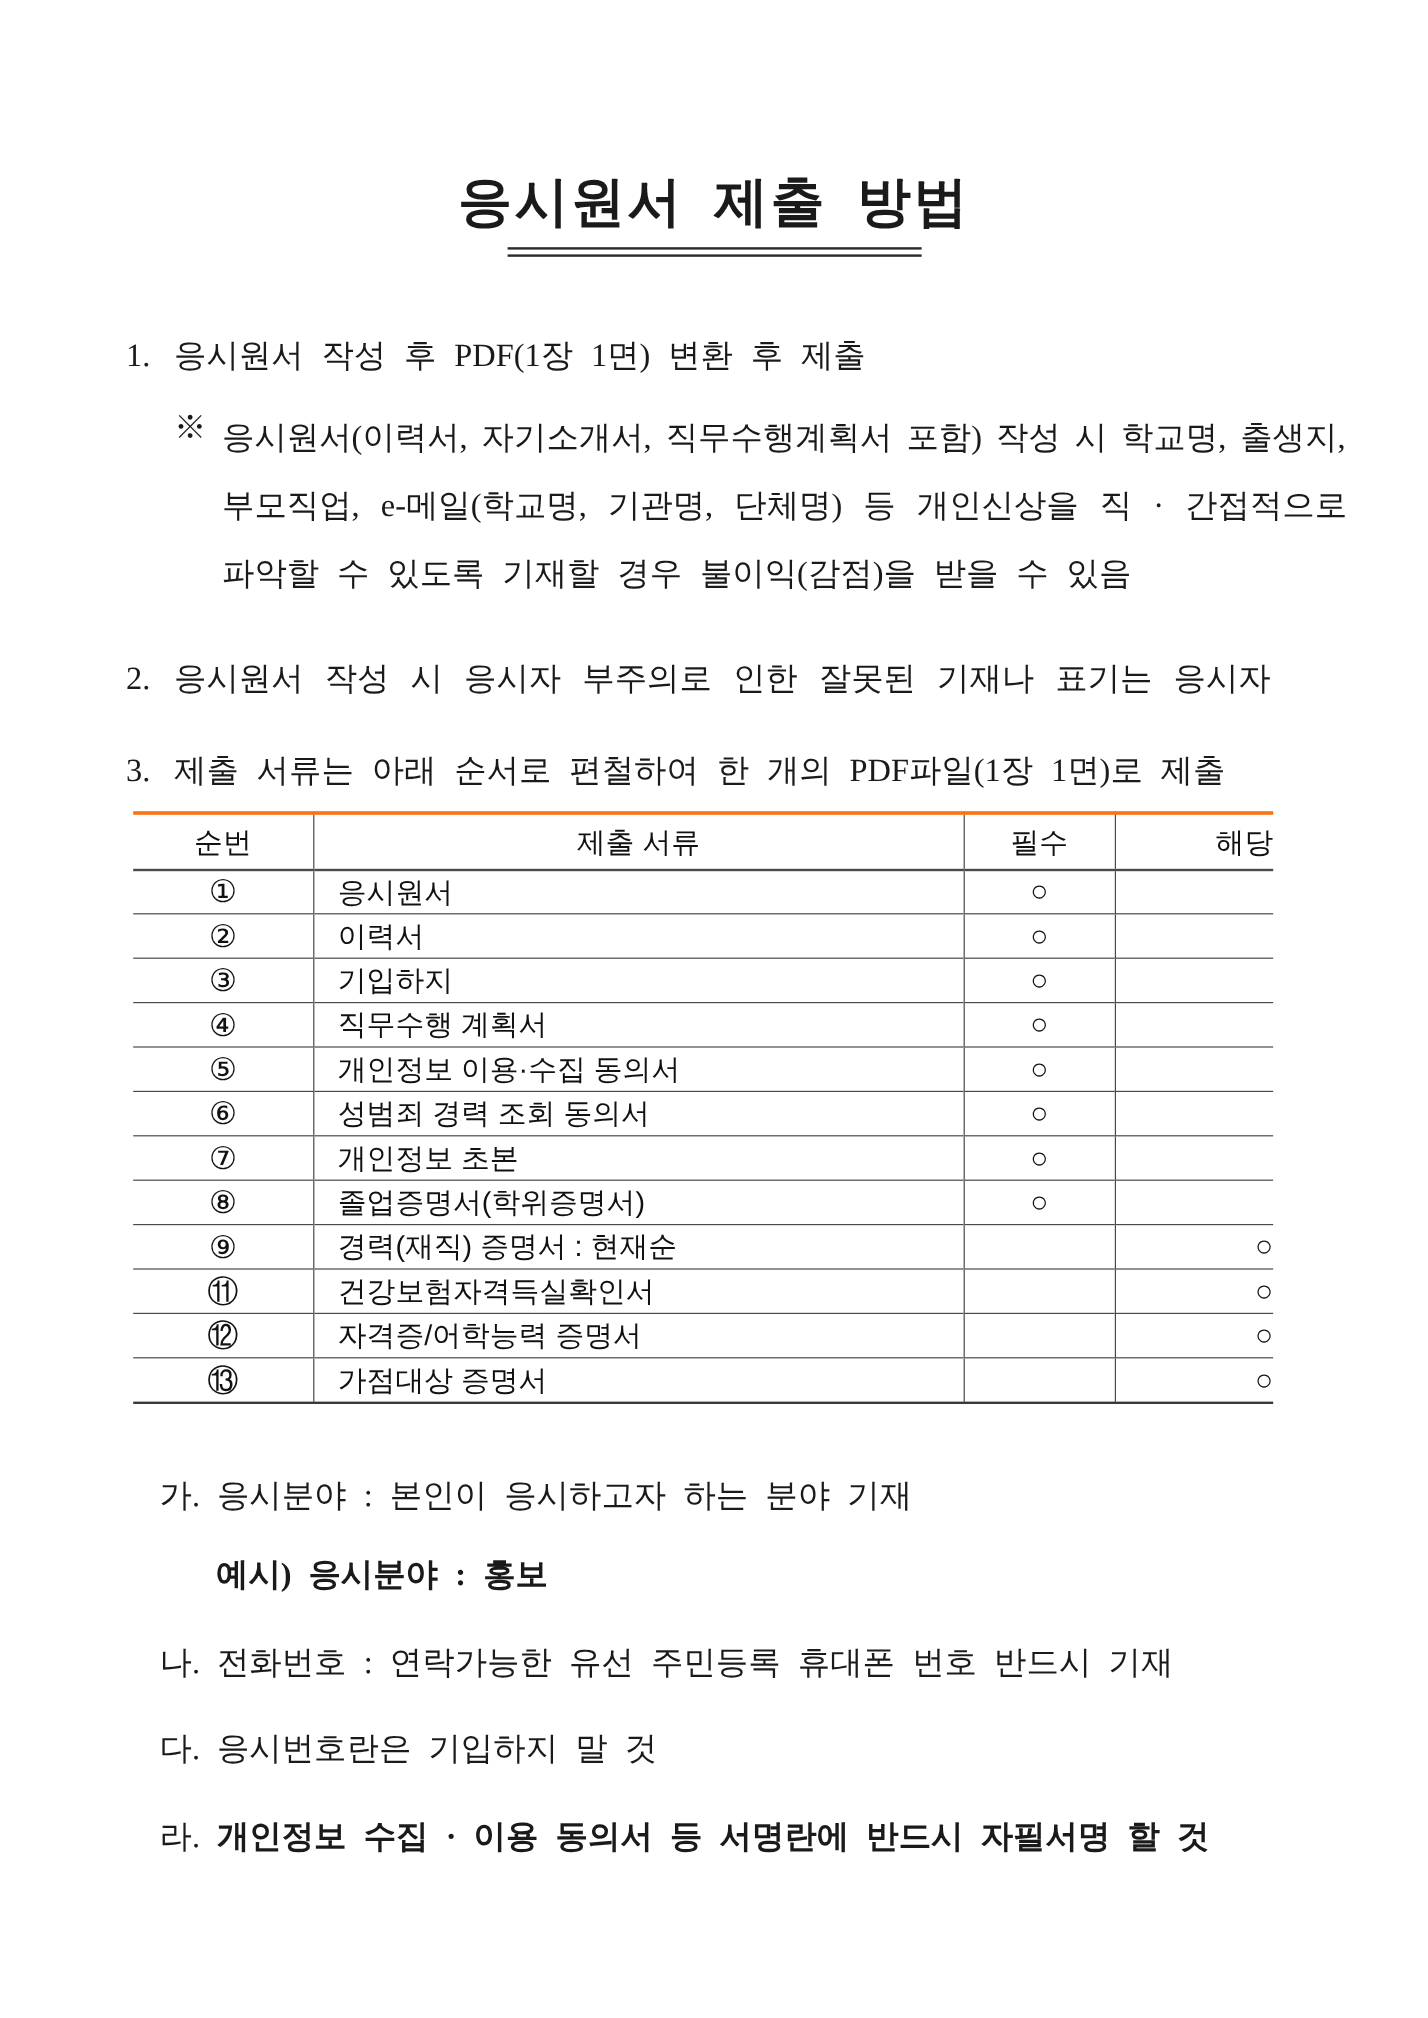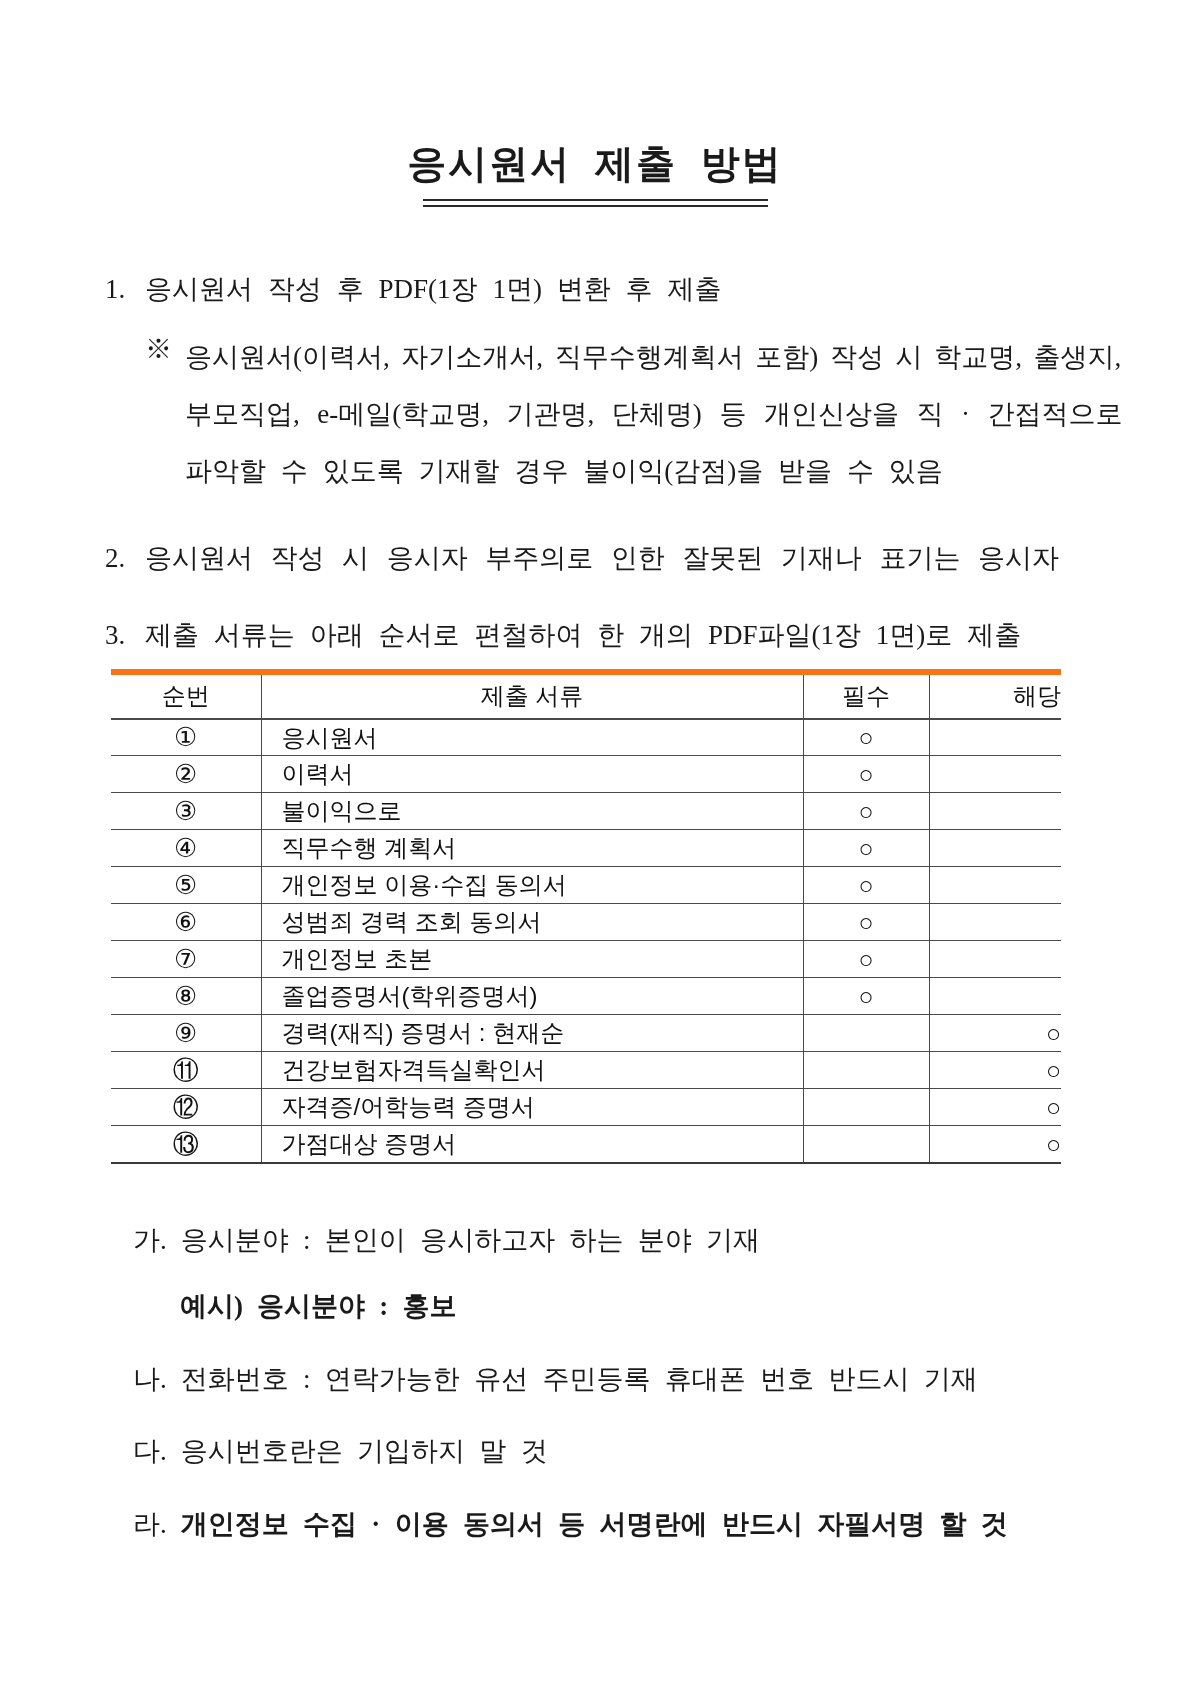--- a/index.html
+++ b/index.html
@@ -10,21 +10,21 @@
     margin:0 auto;
     background:#ffffff;
     color:#1a1a1a;
     font-family:"Liberation Serif","DejaVu Serif",serif;
     overflow:hidden;
   }
   
   .title {
     padding-top:140px;
     text-align:center;
-    font-size:39px;
+    font-size:45px;
     font-weight:600;
     letter-spacing:2px;
     word-spacing:12px;
     line-height:1.25;
   }
   .title-rule {
     width:345px; height:8px;
     margin:10px auto 0 auto;
     border-top:2px solid #2a2a2a;
     border-bottom:2px solid #2a2a2a;
@@ -48,21 +48,21 @@
   .ws-3 { word-spacing:0.40em; }
   
   .doc-table-wrap { padding:0 105px; margin-top:16px; }
   table.doc-table {
     border-collapse:collapse;
     width:950px;
     margin-left:6px;
     font-family:"Liberation Sans","DejaVu Sans",sans-serif;
     font-size:24px;
     color:#111;
-    border-top:6px solid #f97316;
+    border-top:3px solid #f97316;
     border-bottom:2px solid #3a3a3a;
   }
   table.doc-table th {
     font-weight:400;
     height:47px;
     border-bottom:2px solid #4a4a4a;
   }
   table.doc-table td { height:37px; border-top:1px solid #4a4a4a; }
   table.doc-table tr:first-child td { border-top:none; }
   .col-no   { width:150px; text-align:center; }
@@ -140,21 +140,21 @@
           <td class="col-app circle-mark"></td>
         </tr>
         <tr>
           <td class="col-no circ-no">②</td>
           <td class="col-doc">이력서</td>
           <td class="col-req circle-mark">○</td>
           <td class="col-app circle-mark"></td>
         </tr>
         <tr>
           <td class="col-no circ-no">③</td>
-          <td class="col-doc">불이익으로</td>
+          <td class="col-doc">기입하지</td>
           <td class="col-req circle-mark">○</td>
           <td class="col-app circle-mark"></td>
         </tr>
         <tr>
           <td class="col-no circ-no">④</td>
           <td class="col-doc">직무수행 계획서</td>
           <td class="col-req circle-mark">○</td>
           <td class="col-app circle-mark"></td>
         </tr>
         <tr>

